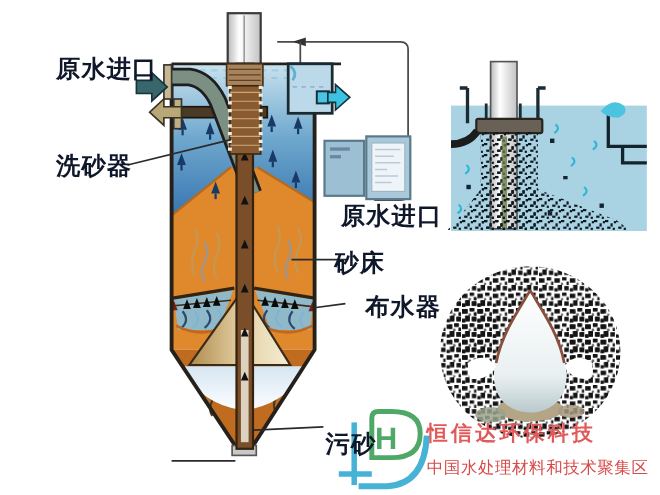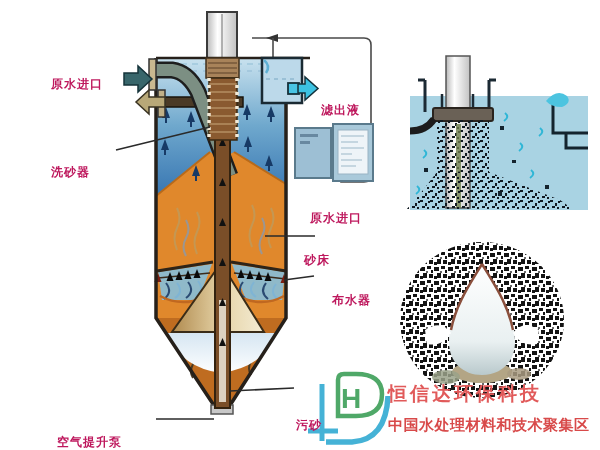--- a/index.html
+++ b/index.html
@@ -2,29 +2,29 @@
 <html><head>
 <meta charset="utf-8">
 <style>
   html,body{margin:0;padding:0;background:#ffffff;}
   .stage{
     position:relative;width:600px;height:450px;background:#ffffff;overflow:hidden;
     font-family:"Liberation Sans","DejaVu Sans",sans-serif;
   }
   .stage svg{position:absolute;left:0;top:0;}
   .lbl{
-    position:absolute;color:#be185d;font-weight:700;font-size:12px;line-height:1.1;
-    white-space:nowrap;letter-spacing:1px;margin-top:27px;
+    position:absolute;color:#0f172a;font-weight:700;font-size:22px;line-height:1.1;
+    white-space:nowrap;letter-spacing:1px;
   }
   .wm-company{
     position:absolute;left:388px;top:381px;color:#e15a5a;font-weight:700;
     font-size:19px;letter-spacing:3px;white-space:nowrap;text-align:center;
   }
   .wm-tagline{
-    position:absolute;left:388px;top:416px;color:#d84a4a;font-weight:700;
+    position:absolute;left:388px;top:416px;color:#d84a4a;font-weight:400;
     font-size:15px;letter-spacing:0.5px;white-space:nowrap;
   }
 </style>
 </head>
 <body>
 
 <div class="stage">
 
 <svg width="600" height="450" viewBox="0 0 600 450">
   <defs>
@@ -287,23 +287,21 @@
     <path d="M 322,384 V 441" stroke="#45b2d6" stroke-width="5" fill="none"></path>
     <path d="M 308,431 H 338" stroke="#45b2d6" stroke-width="5" fill="none"></path>
     <path d="M 326,442 H 352 Q 386,440 388,396" stroke="#45b2d6" stroke-width="5.5" fill="none"></path>
     <path d="M 338,416 V 380 Q 338,374 344,374 H 356 Q 382,374 382,394 Q 382,416 356,416 Z" fill="none" stroke="#4fa868" stroke-width="4.5"></path>
     <text x="341" y="408" font-size="28" font-weight="bold" fill="#4fa868" font-family="Liberation Sans, DejaVu Sans, sans-serif">H</text>
   </g>
 </svg>
 
 <div class="lbl" style="left:51px;top:51px">原水进口</div>
 <div class="lbl" style="left:51px;top:139px">洗砂器</div>
-<div class="lbl" style="left:321px;top:77px">滤出液</div>
 <div class="lbl" style="left:310px;top:185px">原水进口</div>
 <div class="lbl" style="left:304px;top:227px">砂床</div>
 <div class="lbl" style="left:332px;top:267px">布水器</div>
 <div class="lbl" style="left:296px;top:392px">污砂</div>
-<div class="lbl" style="left:57px;top:409px">空气提升泵</div>
 
 <div class="wm-company">恒信达环保科技</div>
 <div class="wm-tagline">中国水处理材料和技术聚集区</div>
 
 </div>
 
 </body></html>

